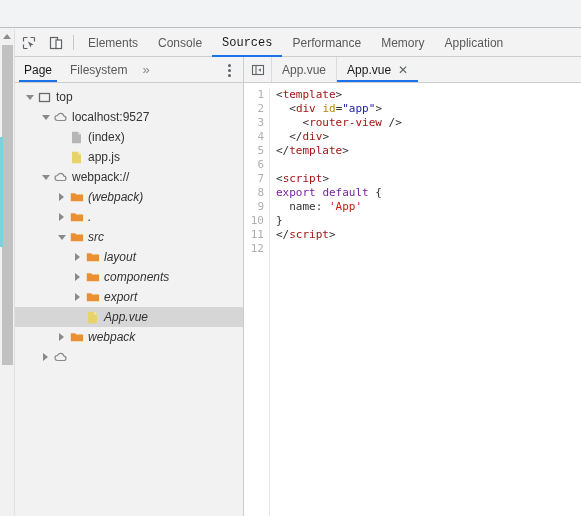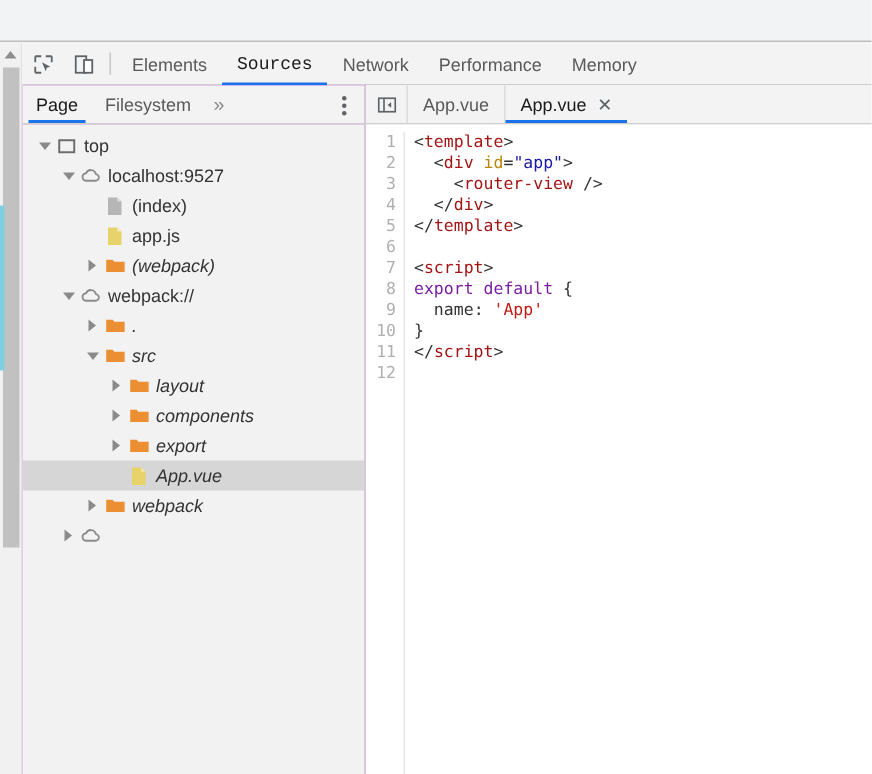--- a/index.html
+++ b/index.html
@@ -365,24 +365,25 @@
         </svg>
       </div>
       <div class="tb-icon">
         <svg width="14" height="14" viewBox="0 0 14 14">
           <rect x="1.5" y="1.5" width="7" height="11" fill="none" stroke="#5f6368" stroke-width="1.2"></rect>
           <rect x="7" y="4" width="5.5" height="8.5" fill="#ffffff" stroke="#5f6368" stroke-width="1.2"></rect>
         </svg>
       </div>
       <div class="tb-sep"></div>
       <div class="main-tab">Elements</div>
+      <div class="main-tab">Console</div>
       <div class="main-tab active">Sources</div>
-      <div class="main-tab">Network</div>
       <div class="main-tab">Performance</div>
       <div class="main-tab">Memory</div>
+      <div class="main-tab">Application</div>
     </div>
 
     <div class="split">
 
       <div class="navigator">
         <div class="nav-tabbar">
           <div class="nav-tab active">Page</div>
           <div class="nav-tab">Filesystem</div>
           <div class="nav-more">»</div>
           <div class="nav-kebab">
@@ -436,42 +437,42 @@
               </div>
               <div class="ti">
                 <svg width="11" height="13" viewBox="0 0 11 13">
                   <path d="M1 0.7h6.2L10 3.4v8.9H1z" fill="#e8d26a"></path>
                   <path d="M7.2 0.7v2.7H10z" fill="#f4ecb8"></path>
                 </svg>
               </div>
               <div class="tlabel">app.js</div>
             </div>
             <div class="tree-row">
+              <div style="width: 24px; min-width: 24px;"></div>
+              <div class="twisty open">
+                <span></span>
+              </div>
+              <div class="ti">
+                <svg width="14" height="12" viewBox="0 0 14 12">
+                  <path d="M3.6 9.5a2.5 2.5 0 0 1-.2-5 3.4 3.4 0 0 1 6.5.6 2.2 2.2 0 0 1-.3 4.4z" fill="none" stroke="#8a8a8a" stroke-width="1.2" stroke-linejoin="round"></path>
+                </svg>
+              </div>
+              <div class="tlabel">webpack://</div>
+            </div>
+            <div class="tree-row">
               <div style="width: 40px; min-width: 40px;"></div>
               <div class="twisty closed">
                 <span></span>
               </div>
               <div class="ti">
                 <svg width="14" height="12" viewBox="0 0 14 12">
                   <path d="M0.8 2.2h4.4l1 1.3h6.9v6.8H0.8z" fill="#ec8f33"></path>
                 </svg>
               </div>
               <div class="tlabel italic">(webpack)</div>
-            </div>
-            <div class="tree-row">
-              <div style="width: 24px; min-width: 24px;"></div>
-              <div class="twisty open">
-                <span></span>
-              </div>
-              <div class="ti">
-                <svg width="14" height="12" viewBox="0 0 14 12">
-                  <path d="M3.6 9.5a2.5 2.5 0 0 1-.2-5 3.4 3.4 0 0 1 6.5.6 2.2 2.2 0 0 1-.3 4.4z" fill="none" stroke="#8a8a8a" stroke-width="1.2" stroke-linejoin="round"></path>
-                </svg>
-              </div>
-              <div class="tlabel">webpack://</div>
             </div>
             <div class="tree-row">
               <div style="width: 40px; min-width: 40px;"></div>
               <div class="twisty closed">
                 <span></span>
               </div>
               <div class="ti">
                 <svg width="14" height="12" viewBox="0 0 14 12">
                   <path d="M0.8 2.2h4.4l1 1.3h6.9v6.8H0.8z" fill="#ec8f33"></path>
                 </svg>

